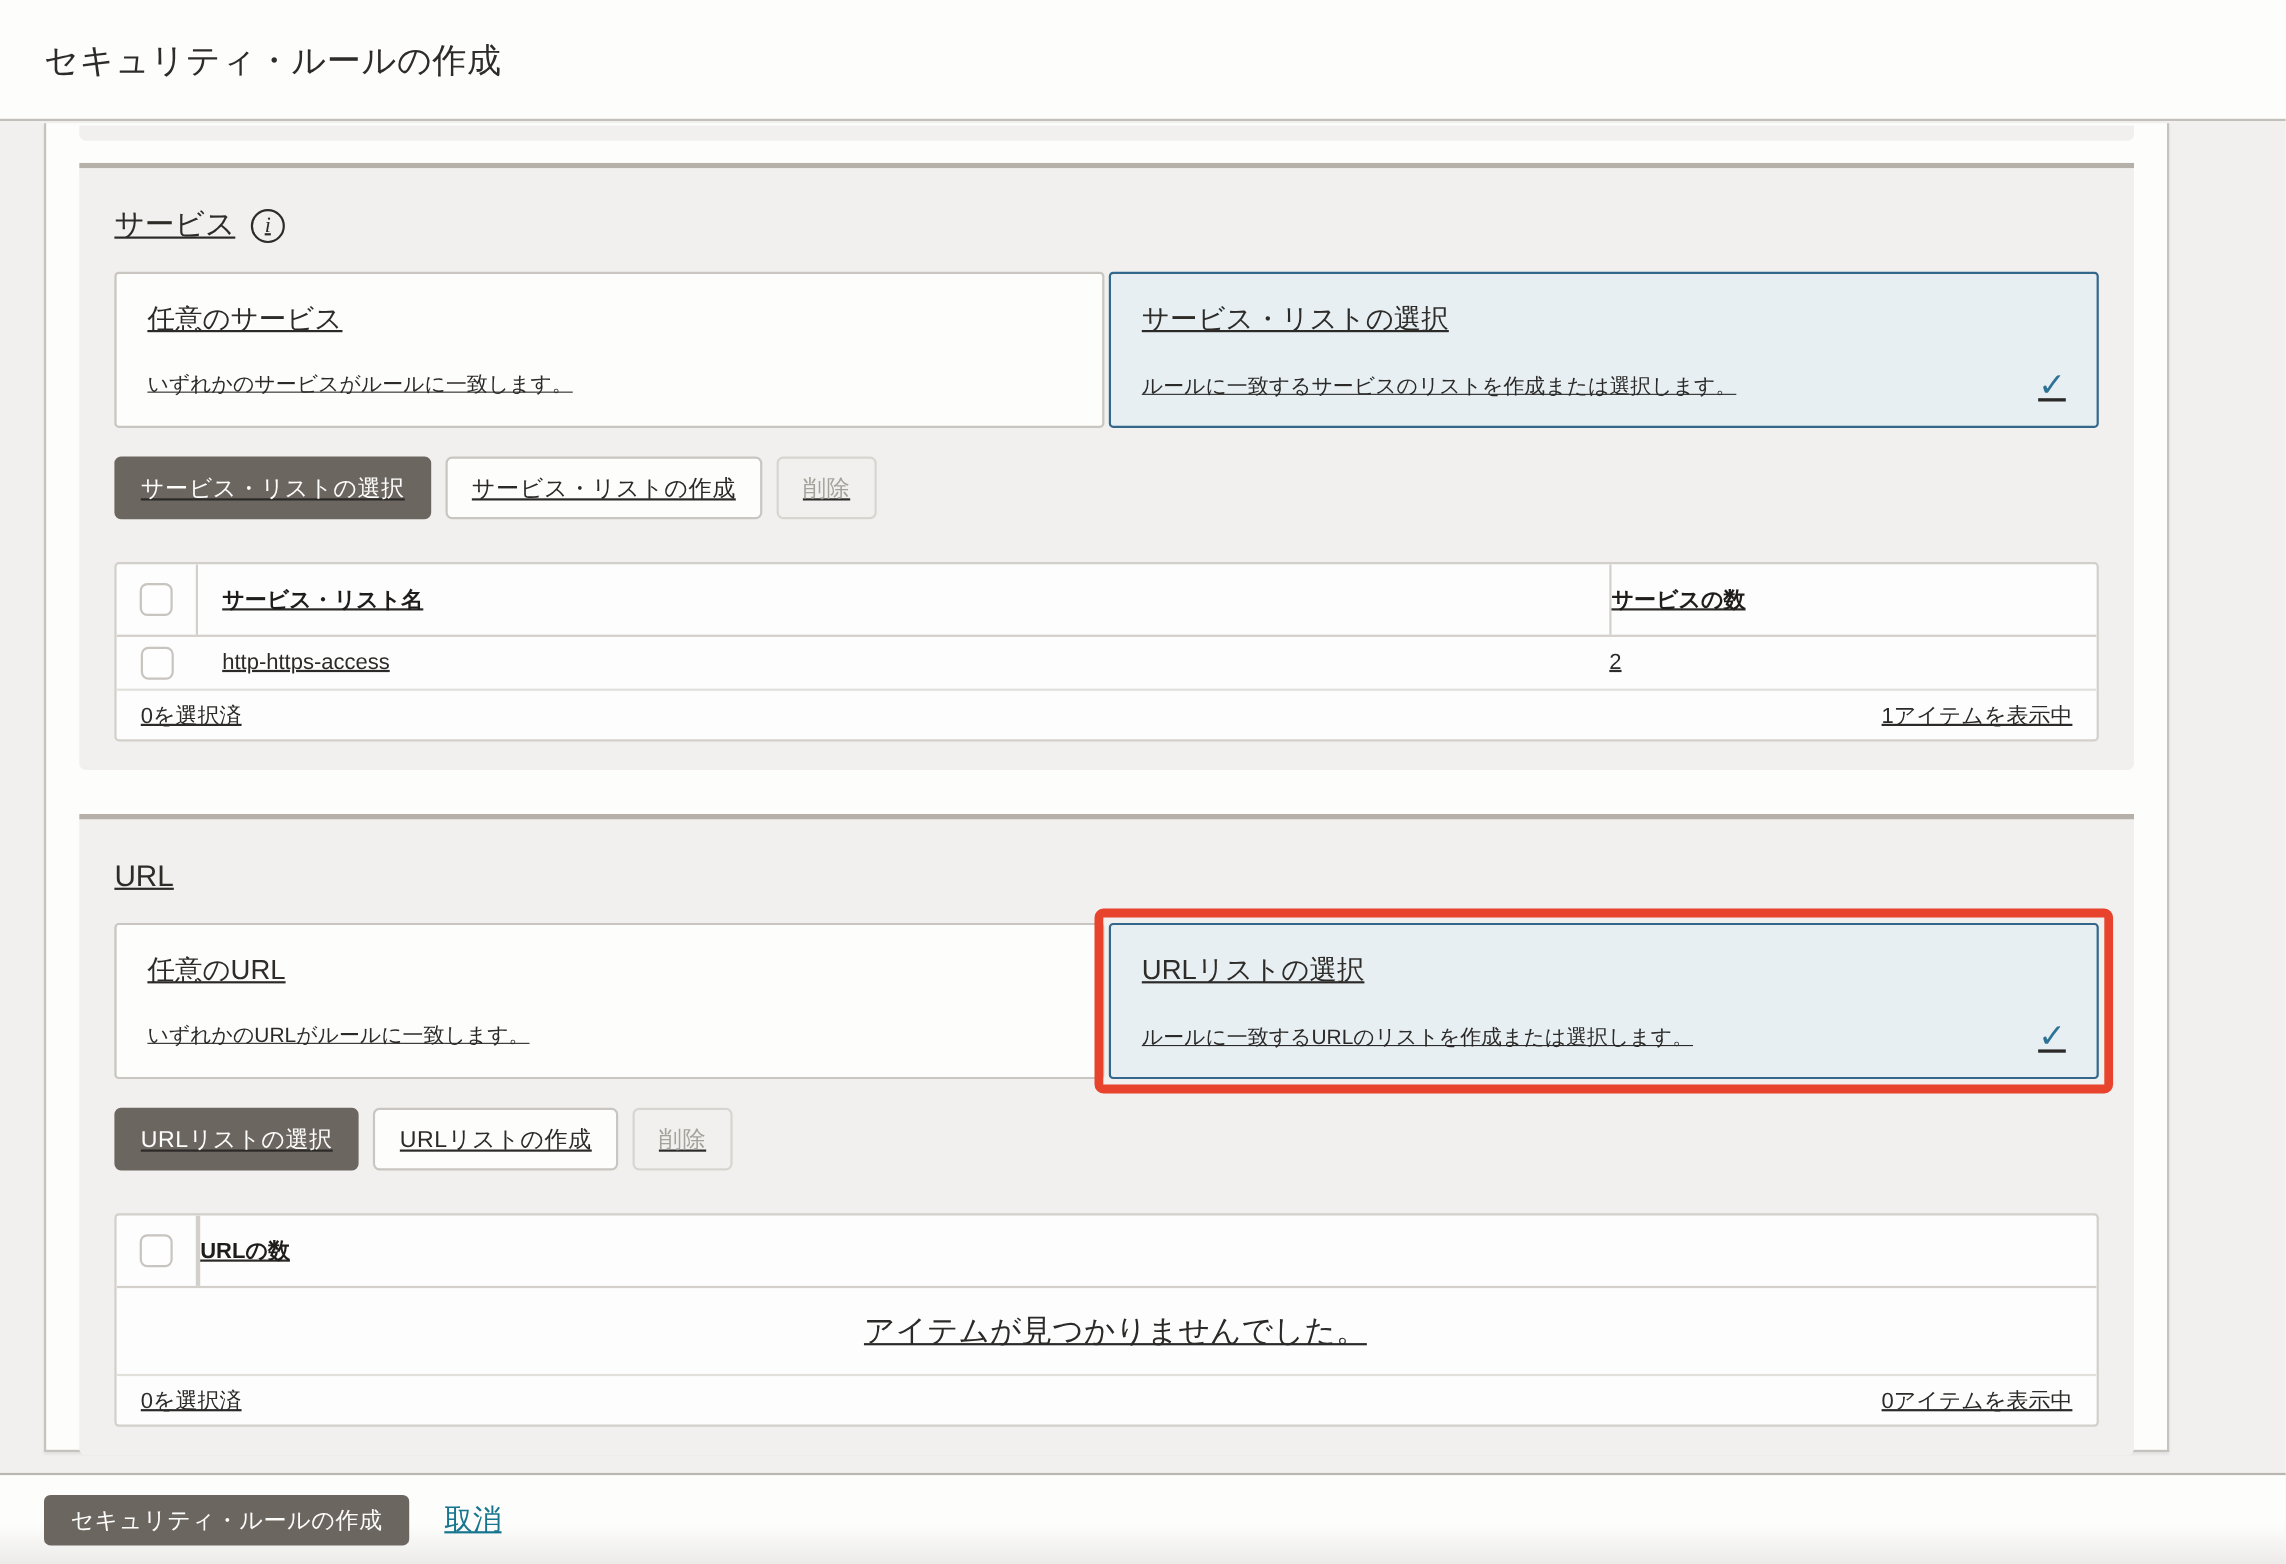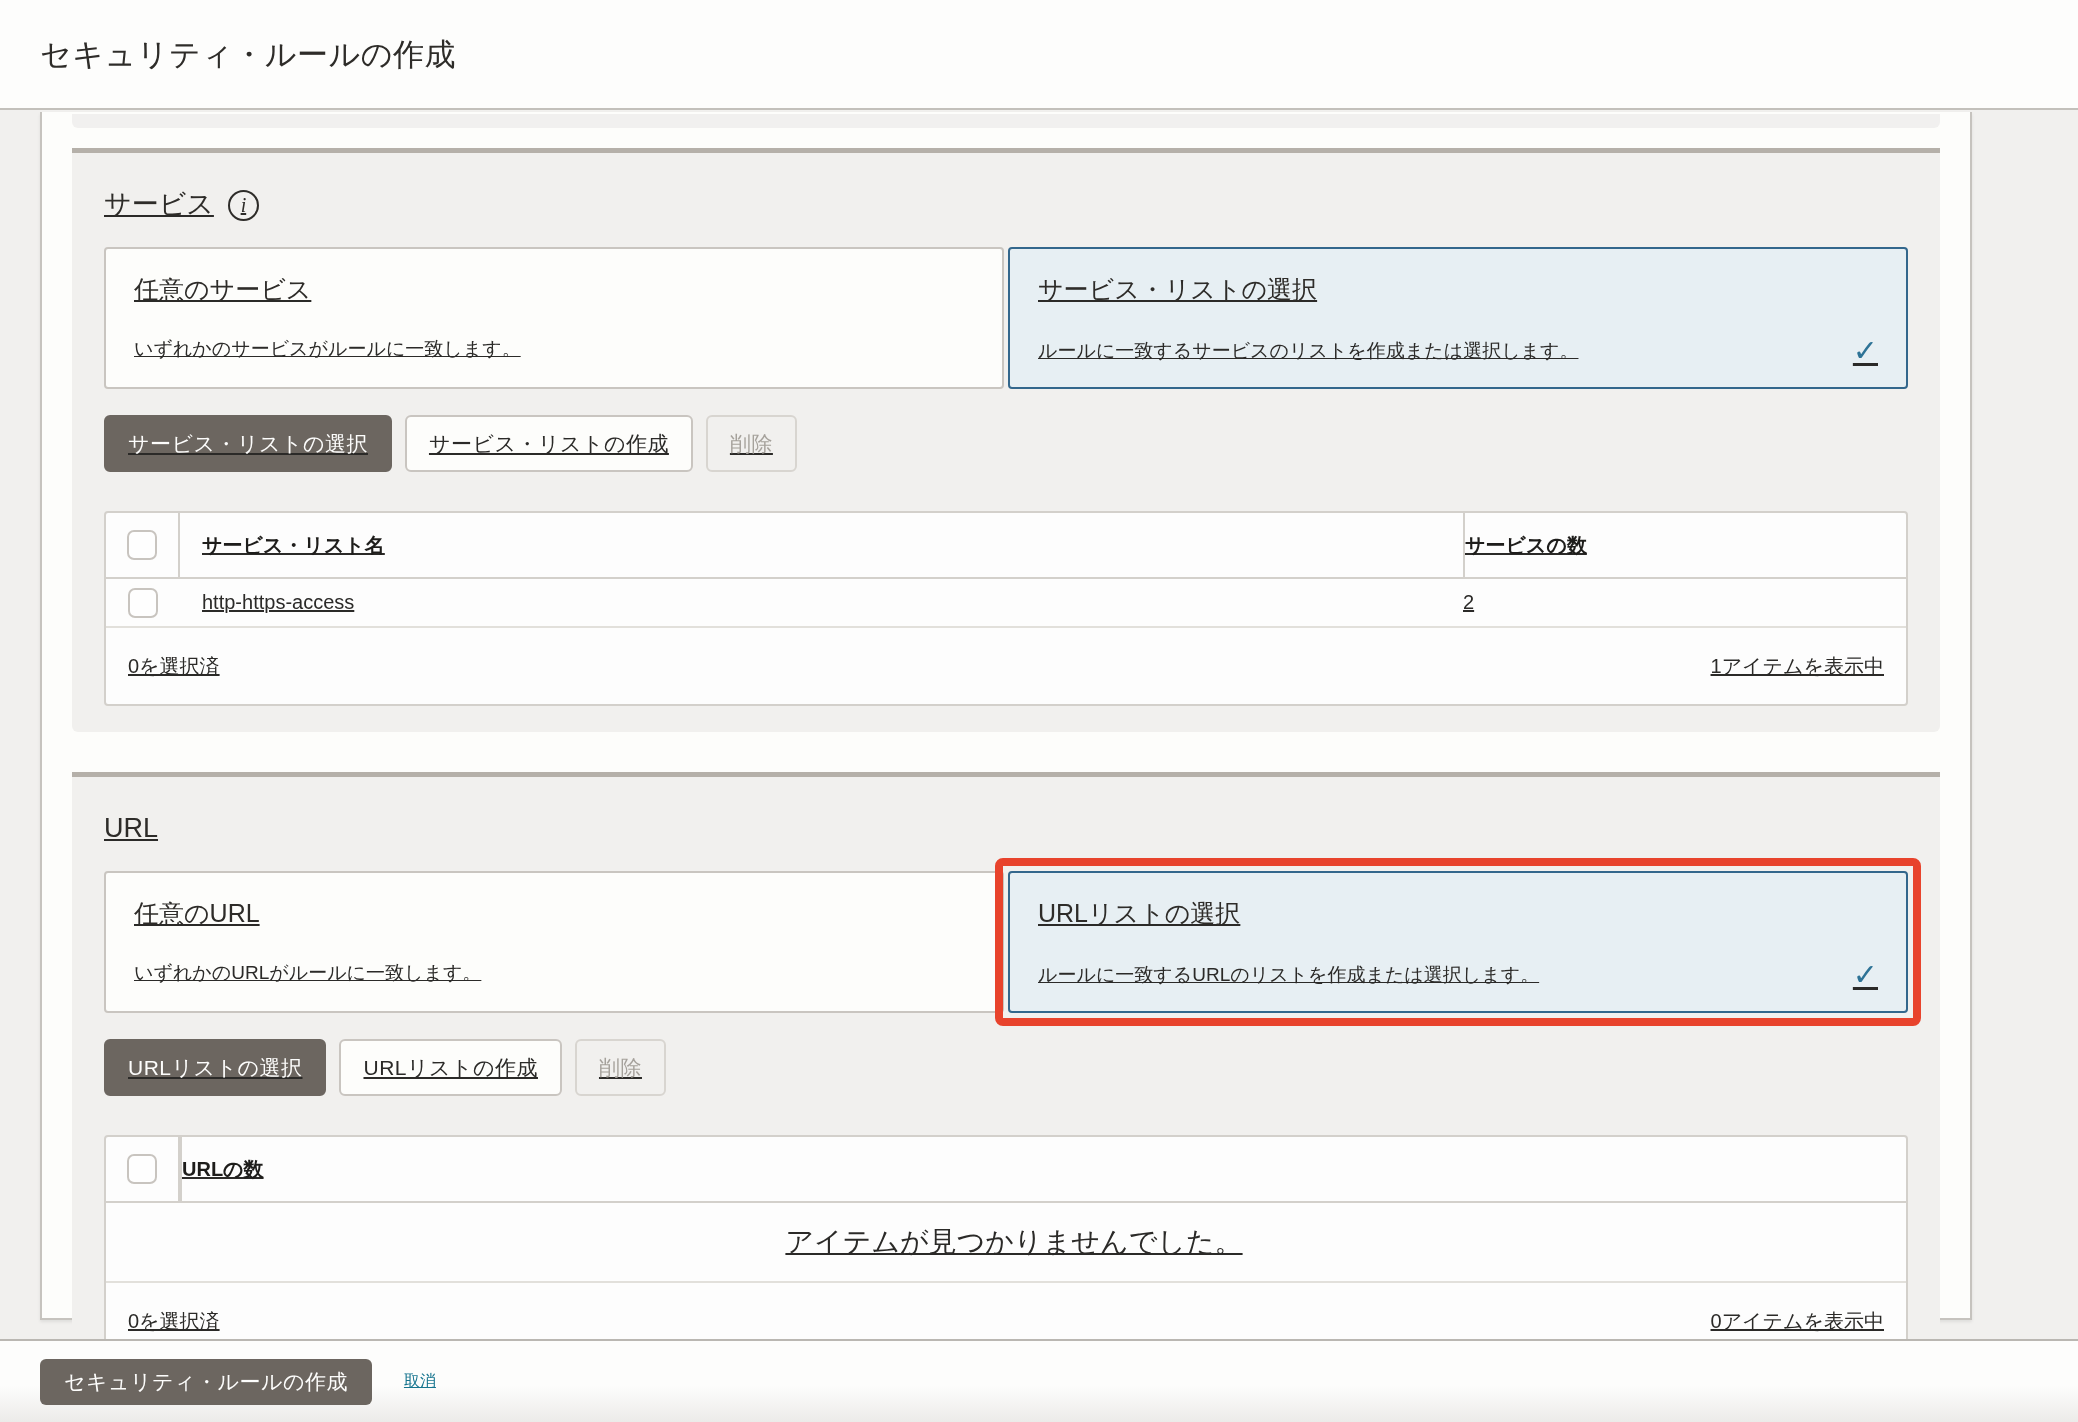--- a/index.html
+++ b/index.html
@@ -85,21 +85,21 @@
   }
   .t-row { display:flex; align-items:stretch; }
   .t-head { height:66px; border-bottom:2px solid #d3d0cb; }
   .t-body { height:49px; border-bottom:2px solid #e2e0db; }
   .t-empty {
     height:80px; border-bottom:2px solid #e2e0db;
     display:flex; align-items:center; justify-content:center;
     font-size:28px; color:#2b2a28;padding-left:16px;
   }
   .t-foot {
-    height:76px; display:flex; align-items:center;
+    height:44px; display:flex; align-items:center;
     justify-content:space-between; padding:0 22px; font-size:20px;border-radius:17px;
   }
   .cell-check {
     width:74px; display:flex; align-items:center; justify-content:center;
   }
   .t-head .cell-check { border-right:2px solid #d3d0cb; }
   .cell-name { flex:1; display:flex; align-items:center; padding-left:22px; font-size:20px; }
   .t-head .cell-name { font-weight:bold; color:#1e1d1b; }
   .cell-count { display:flex; align-items:center; font-size:20px; }
   .t-head .cell-count { font-weight:bold; color:#1e1d1b; border-left:2px solid #d3d0cb; }
@@ -115,21 +115,21 @@
     border-top:2px solid #bab7b2;
     background:linear-gradient(#fdfdfc 55%, #ecebe9 100%); z-index:3;
   }
   .page-footer .inner { display:flex; align-items:center; height:100%; padding-left:40px; }
   .footer-btn {
     background:#6c6660; color:#fdfdfc; border:none; border-radius:6px;
     height:46px; padding:0 24px; font-size:21px; font-family:inherit;
     cursor:pointer; letter-spacing:0.5px;
   }
   .cancel-link {
-    margin-left:32px; font-size:16px; color:#17758f;
+    margin-left:32px; font-size:26px; color:#17758f;
     text-decoration:underline; cursor:pointer;
   }
 </style>
 </head>
 <body>
 
 <header class="app-header">
   <h1>セキュリティ・ルールの作成</h1>
 </header>
 

